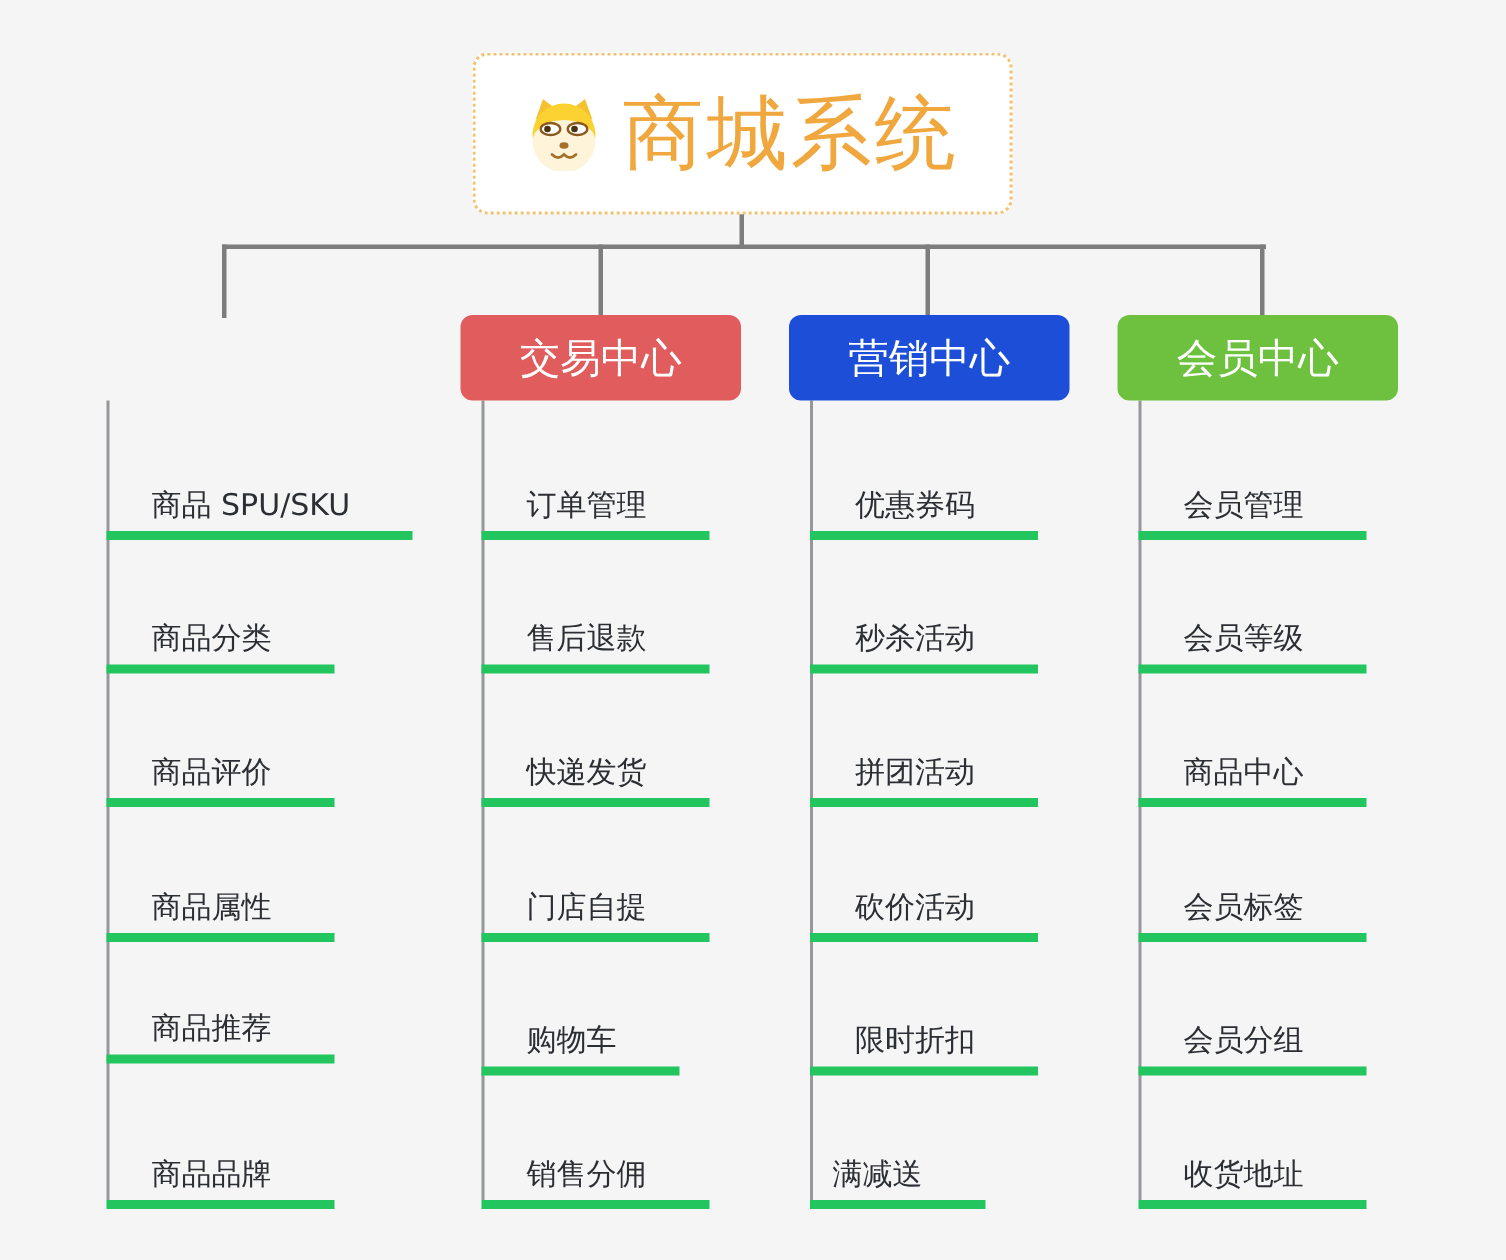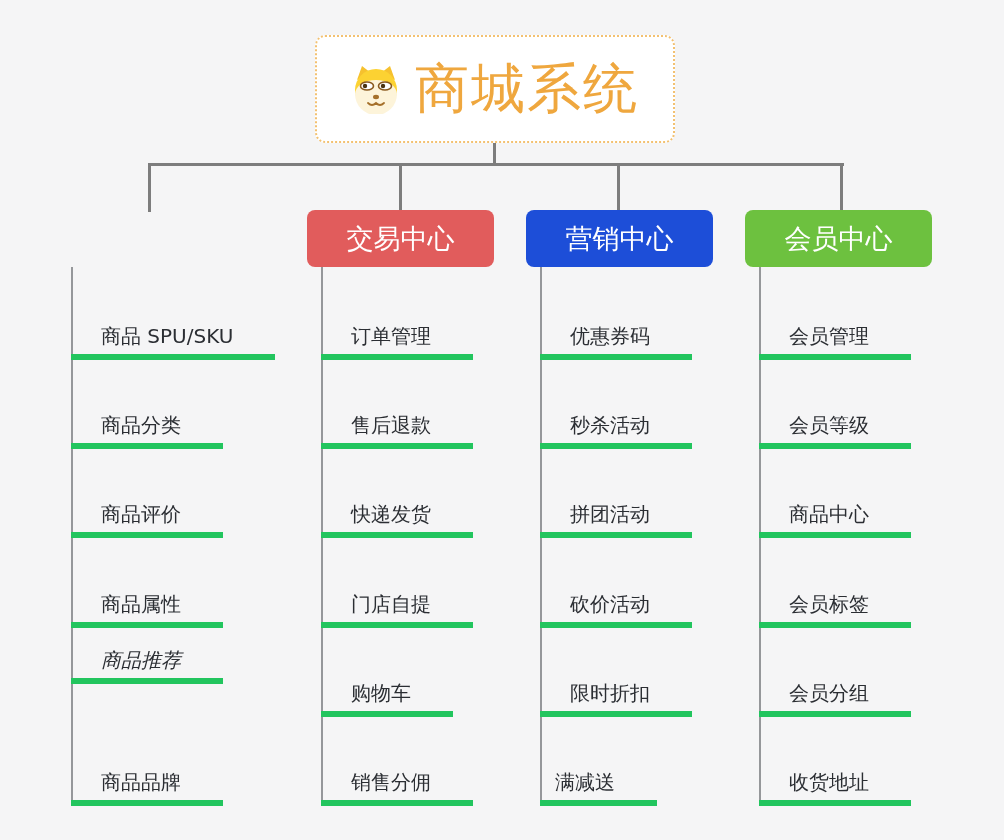--- a/index.html
+++ b/index.html
@@ -90,21 +90,21 @@
 
   <div class="subline" style="left:71px;top:267px;width:2px;height:533px;"></div>
   <div class="subline" style="left:321px;top:267px;width:2px;height:533px;"></div>
   <div class="subline" style="left:540px;top:267px;width:2px;height:533px;"></div>
   <div class="subline" style="left:759px;top:267px;width:2px;height:533px;"></div>
 
   <div class="child-node" style="left:71px;top:316px;">商品 SPU/SKU</div>
   <div class="child-node" style="left:71px;top:405px;">商品分类</div>
   <div class="child-node" style="left:71px;top:494px;">商品评价</div>
   <div class="child-node" style="left:71px;top:584px;">商品属性</div>
-  <div class="child-node" style="left:71px;top:640px;font-style:italic;">商品推荐</div>
+  <div class="child-node" style="left:71px;top:665px;">商品推荐</div>
   <div class="child-node" style="left:71px;top:762px;">商品品牌</div>
 
   <div class="child-node" style="left:321px;top:316px;">订单管理</div>
   <div class="child-node" style="left:321px;top:405px;">售后退款</div>
   <div class="child-node" style="left:321px;top:494px;">快递发货</div>
   <div class="child-node" style="left:321px;top:584px;">门店自提</div>
   <div class="child-node" style="left:321px;top:673px;text-align:right;">购物车</div>
   <div class="child-node" style="left:321px;top:762px;">销售分佣</div>
 
   <div class="child-node" style="left:540px;top:316px;">优惠券码</div>

